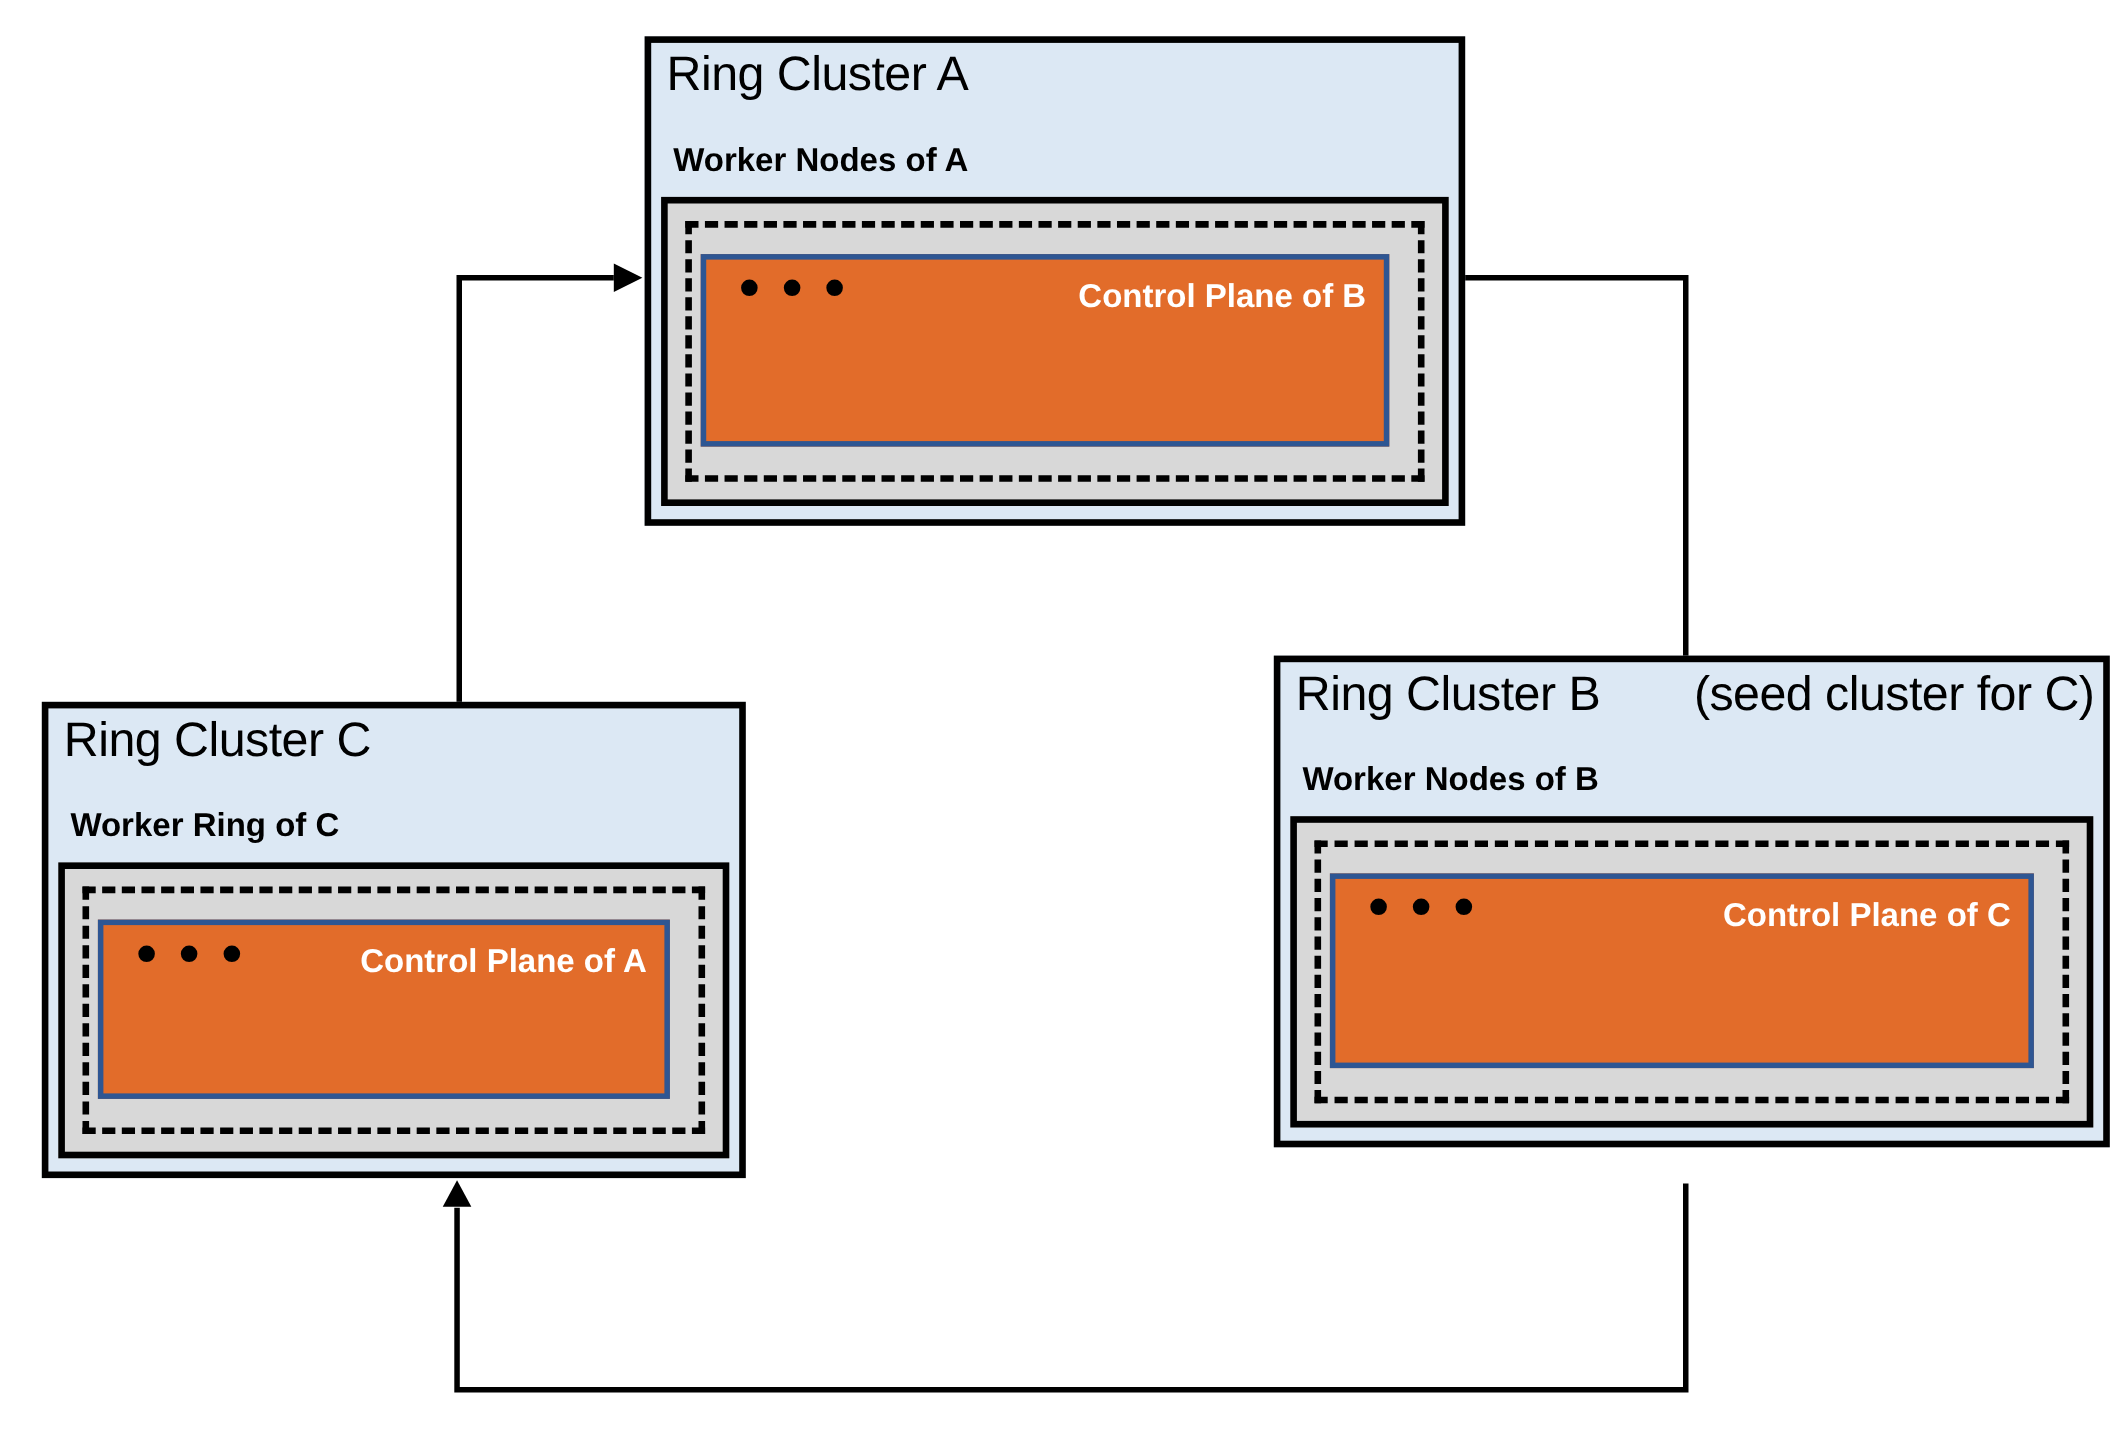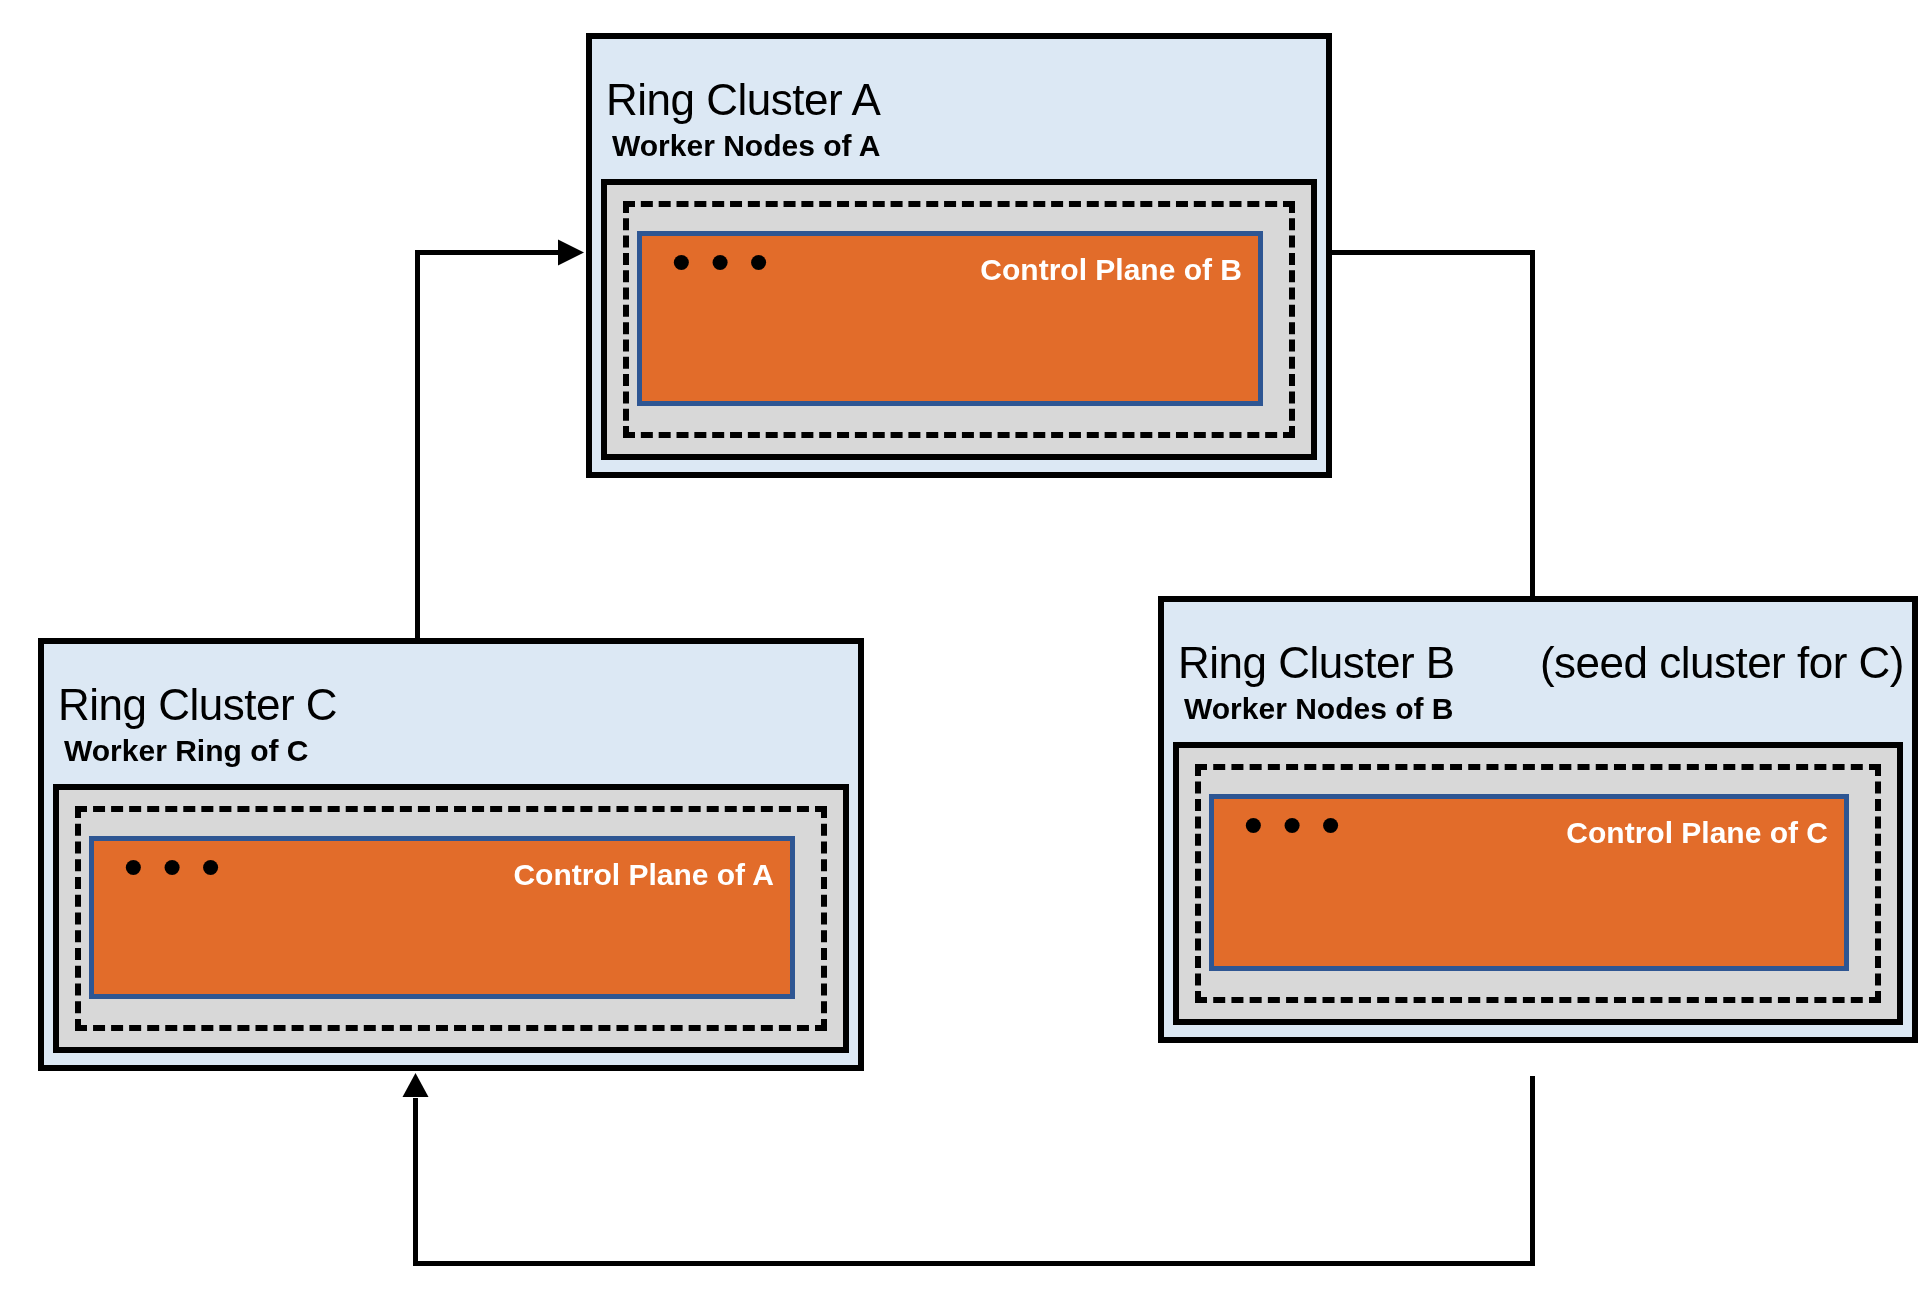--- a/index.html
+++ b/index.html
@@ -33,21 +33,20 @@
   .title-row {
     position: absolute;
     top: 4px; left: 14px; right: 8px;
     display: flex;
     justify-content: space-between;
     align-items: flex-start;
     font-size: 44px;
     letter-spacing: -0.5px;
     color: var(--text, #000);
     white-space: nowrap;
-    margin-top: 32px;
   }
   .worker-label {
     position: absolute;
     top: 90px; left: 20px;
     font-size: 30px;
     font-weight: bold;
     color: var(--text, #000);
     white-space: nowrap;
   }
   .worker-box {
@@ -129,21 +128,21 @@
     <div class="worker-box">
       <div class="dashed-boundary">
         <div class="control-plane">
           <span class="dots">•••</span>
           <span class="control-label">Control Plane of C</span>
         </div>
       </div>
     </div>
   </section>
 
-  <section class="cluster" style="left:38px; top:638px; width:826px; height:433px;">
+  <section class="cluster" style="left:38px; top:638px; width:640px; height:433px;">
     <div class="title-row">
       <span>Ring Cluster C</span>
     </div>
     <div class="worker-label">Worker Ring of C</div>
     <div class="worker-box">
       <div class="dashed-boundary">
         <div class="control-plane">
           <span class="dots">•••</span>
           <span class="control-label">Control Plane of A</span>
         </div>

